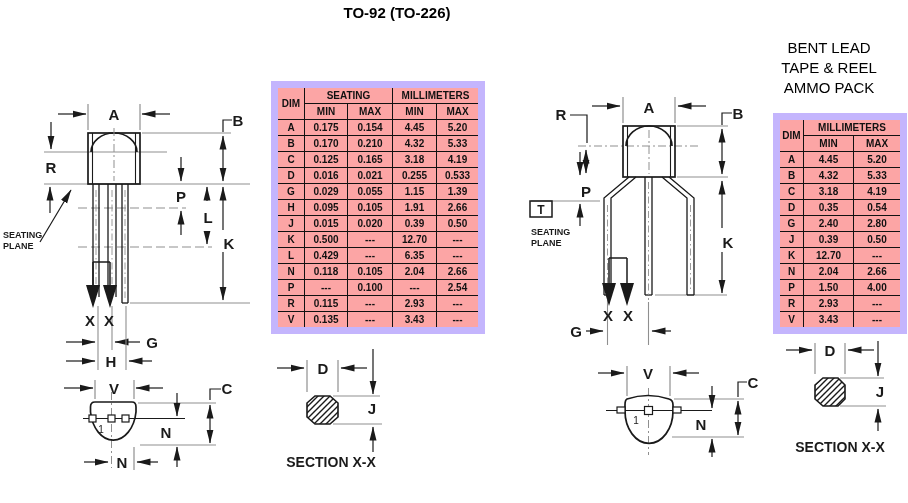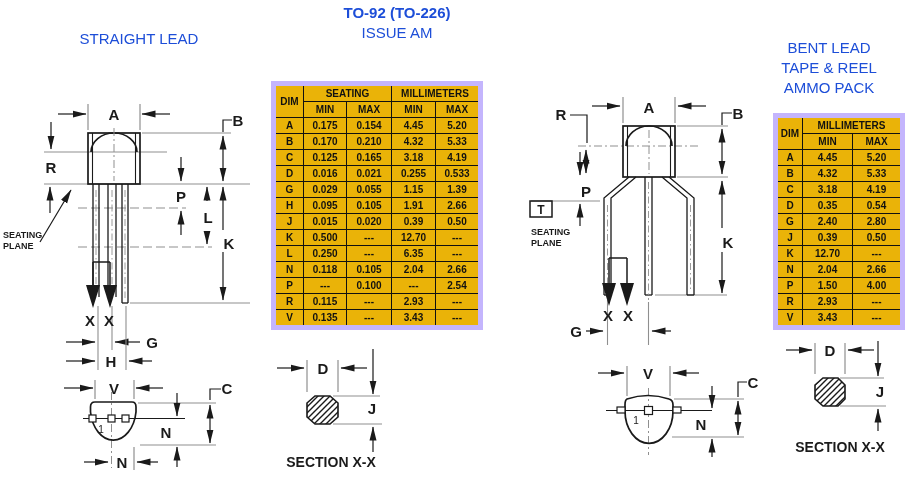--- a/index.html
+++ b/index.html
@@ -1,44 +1,42 @@
 <!DOCTYPE html>
 <html><head>
 <meta charset="utf-8">
 <style>
   html,body{margin:0;padding:0;background:#fff;}
   #page{position:relative;width:908px;height:503px;background:#ffffff;overflow:hidden;
         font-family:"Liberation Sans","DejaVu Sans",sans-serif;color:#111;}
-  .title-block{position:absolute;text-align:center;color:#1d4ed8;}
+  .title-block{position:absolute;text-align:center;color:#000000;}
   .title-block .l1{font-weight:bold;font-size:15px;line-height:20px;}
   .title-block .ln{font-size:15px;line-height:20px;}
   table.dims{position:absolute;border-collapse:collapse;table-layout:fixed;
-             background:#eab308;border:5px solid #c4b5fd;}
+             background:#fca5a5;border:7px solid #c4b5fd;}
   table.dims th, table.dims td{border:1px solid #111;font-size:10px;font-weight:bold;
              text-align:center;padding:0;line-height:15px;height:15px;color:#111;
              overflow:hidden;white-space:nowrap;}
   svg text{font-family:"Liberation Sans","DejaVu Sans",sans-serif;fill:#1a1a1a;}
   .dimlbl{font-size:15px;font-weight:bold;}
   .dimlbl-sm{font-size:12px;font-weight:bold;}
   .notelbl{font-size:9px;font-weight:bold;}
   .seclbl{font-size:14px;font-weight:bold;}
   .numlbl{font-size:10px;}
 </style>
 </head>
 <body>
 
 <div id="page">
 
   <div class="title-block" style="left:307px;top:3px;width:180px;">
     <div class="l1">TO-92 (TO-226)</div>
-    <div class="ln">ISSUE AM</div>
   </div>
 
   <div class="title-block" style="left:49px;top:29px;width:180px;">
-    <div class="ln">STRAIGHT LEAD</div>
   </div>
 
   <div class="title-block" style="left:739px;top:38px;width:180px;">
     <div class="ln">BENT LEAD</div>
     <div class="ln">TAPE &amp; REEL</div>
     <div class="ln">AMMO PACK</div>
   </div>
 
   <table class="dims" style="left:271px;top:81px;width:207px;">
     <colgroup>
@@ -113,21 +111,21 @@
         </tr>
         <tr>
           <td>K</td>
           <td>0.500</td>
           <td>---</td>
           <td>12.70</td>
           <td>---</td>
         </tr>
         <tr>
           <td>L</td>
-          <td>0.250</td>
+          <td>0.429</td>
           <td>---</td>
           <td>6.35</td>
           <td>---</td>
         </tr>
         <tr>
           <td>N</td>
           <td>0.118</td>
           <td>0.105</td>
           <td>2.04</td>
           <td>2.66</td>

